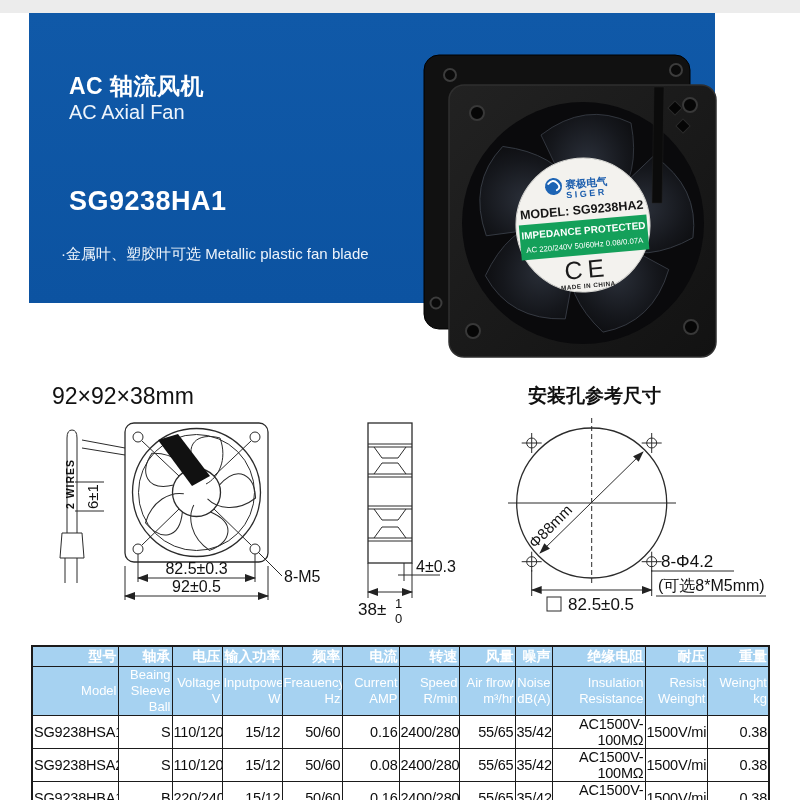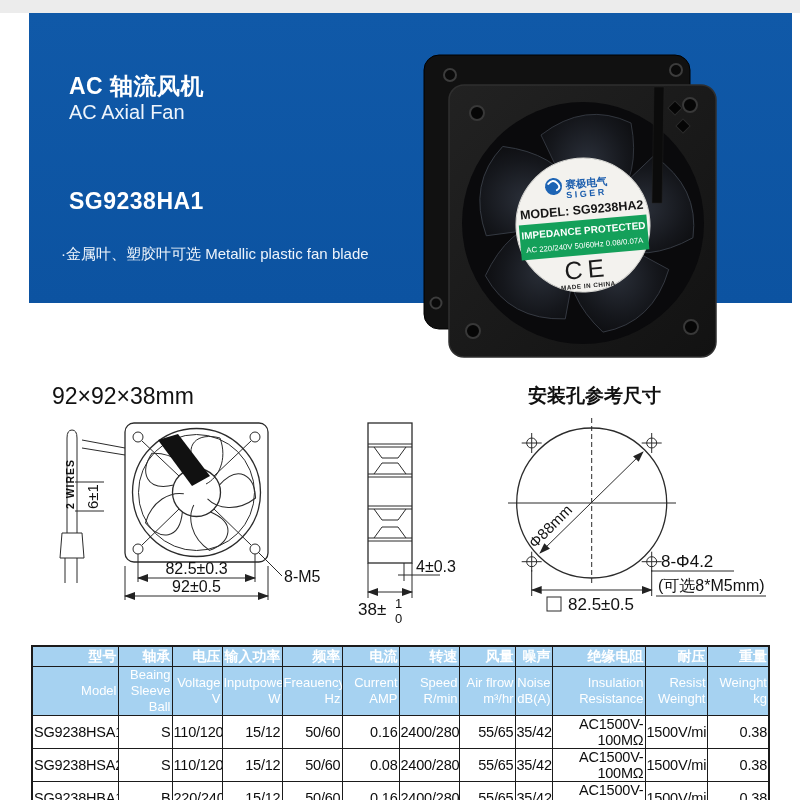--- a/index.html
+++ b/index.html
@@ -3,25 +3,25 @@
 <meta charset="utf-8">
 <style>
   html,body{margin:0;padding:0;}
   body{
     width:800px;height:800px;position:relative;background:#ffffff;overflow:hidden;
     font-family:"Liberation Sans","DejaVu Sans",sans-serif;
     -webkit-font-smoothing:antialiased;
   }
   .top-strip{position:absolute;left:0;top:0;width:800px;height:13px;background:#ececec;}
   
-  .hero{position:absolute;left:29px;top:13px;width:763px;height:290px;
+  .hero{position:absolute;left:29px;top:13px;width:686px;height:290px;
         background:linear-gradient(180deg,#1059a8 0%,#0c53a1 100%);}
   .hero-title{position:absolute;left:40px;top:58px;color:#fff;font-size:23px;font-weight:bold;letter-spacing:.5px;}
   .hero-sub{position:absolute;left:40px;top:88px;color:#eef4fb;font-size:20px;}
-  .hero-models{position:absolute;left:40px;top:174px;color:#fff;font-size:23px;font-weight:bold;line-height:28px;letter-spacing:.5px;}
+  .hero-models{position:absolute;left:40px;top:174px;color:#fff;font-size:27px;font-weight:bold;line-height:28px;letter-spacing:.5px;}
   .hero-feature{position:absolute;left:32px;top:232px;color:#eef4fb;font-size:15px;}
   
   .fan-photo{position:absolute;left:423px;top:53px;width:300px;height:310px;}
   
   .drawings{position:absolute;left:30px;top:378px;width:760px;height:268px;}
   .drawings text{fill:#111;}
   .dln{stroke:#2b2b2b;stroke-width:1.3;fill:none;}
   .thin{stroke:#2b2b2b;stroke-width:1;fill:none;}
   
   table.spec{position:absolute;left:31px;top:645px;width:737px;border-collapse:collapse;table-layout:fixed;

